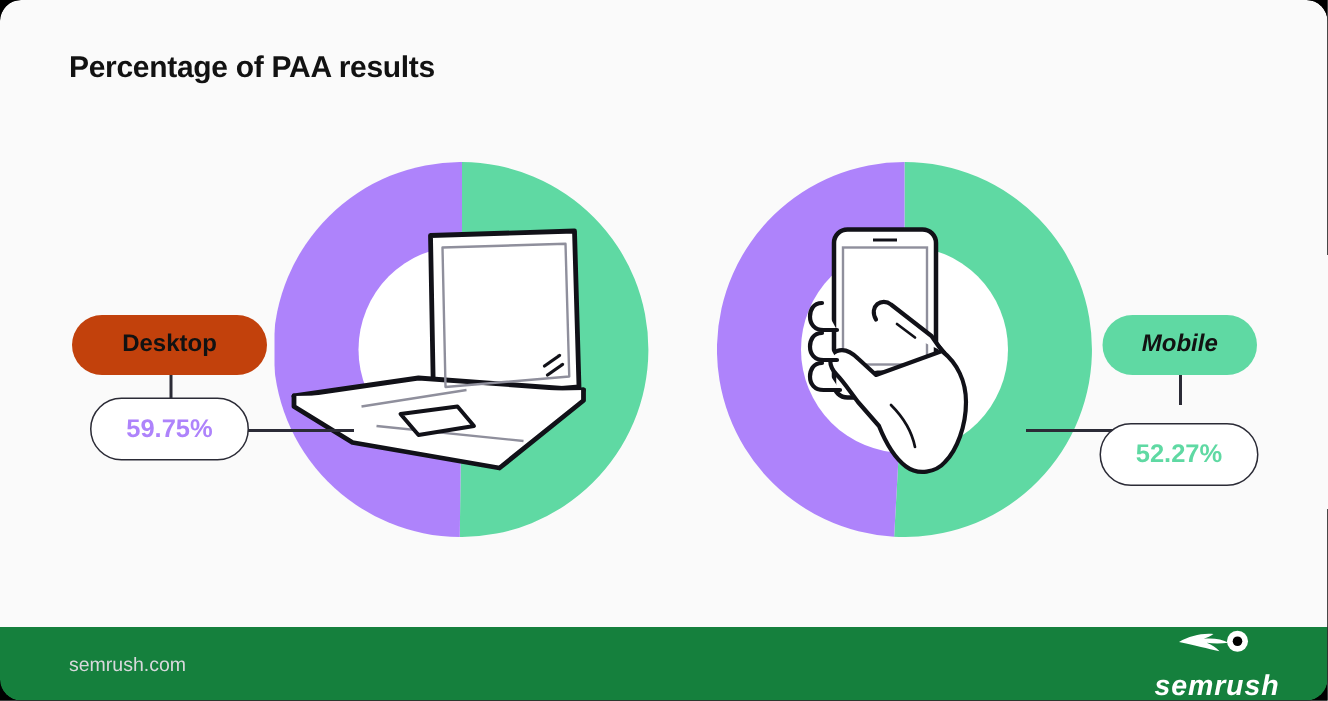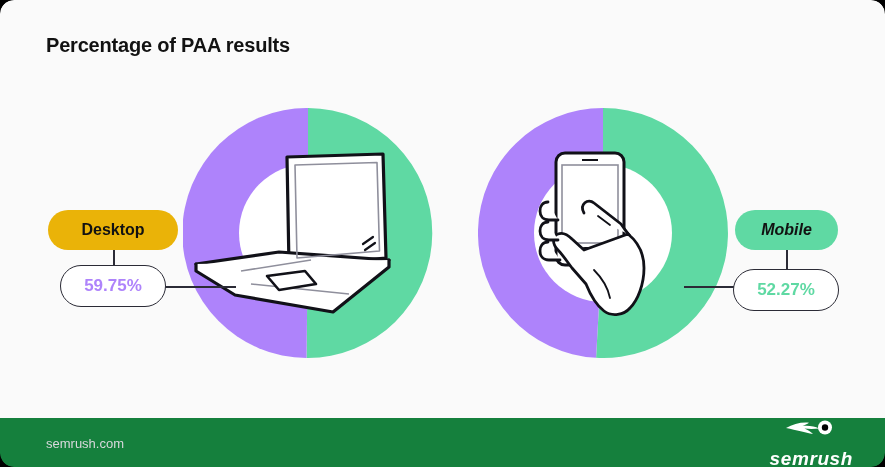--- a/index.html
+++ b/index.html
@@ -86,42 +86,42 @@
   }
 
   .pill-label {
     height: 40px;
     font-size: 16px;
     font-weight: bold;
     color: #121212;
   }
   .pill-desktop {
     left: 48px;  top: 210px; width: 130px;
-    background: #eab308;
+    background: #c2410c;
     align-items: center;
   }
   .pill-mobile {
     left: 735px; top: 210px; width: 103px;
     background: #5FD9A3;
     font-style: italic;
   }
 
   .pill-value {
     height: 42px;
     background: #FFFFFF;
     border: 1.6px solid #2b2b36;
     font-size: 17px;
     font-weight: bold;
   }
   .pill-desktop-value {
     left: 60px;  top: 265px; width: 106px;
     color: #AE83FB;
   }
   .pill-mobile-value {
-    left: 733px; top: 269px; width: 106px;
+    left: 733px; top: 282px; width: 106px;
     color: #5FD9A3;
   }
 
   
   .footer {
     position: absolute;
     left: 0;
     top: 418px;
     width: 885px;
     height: 49px;

